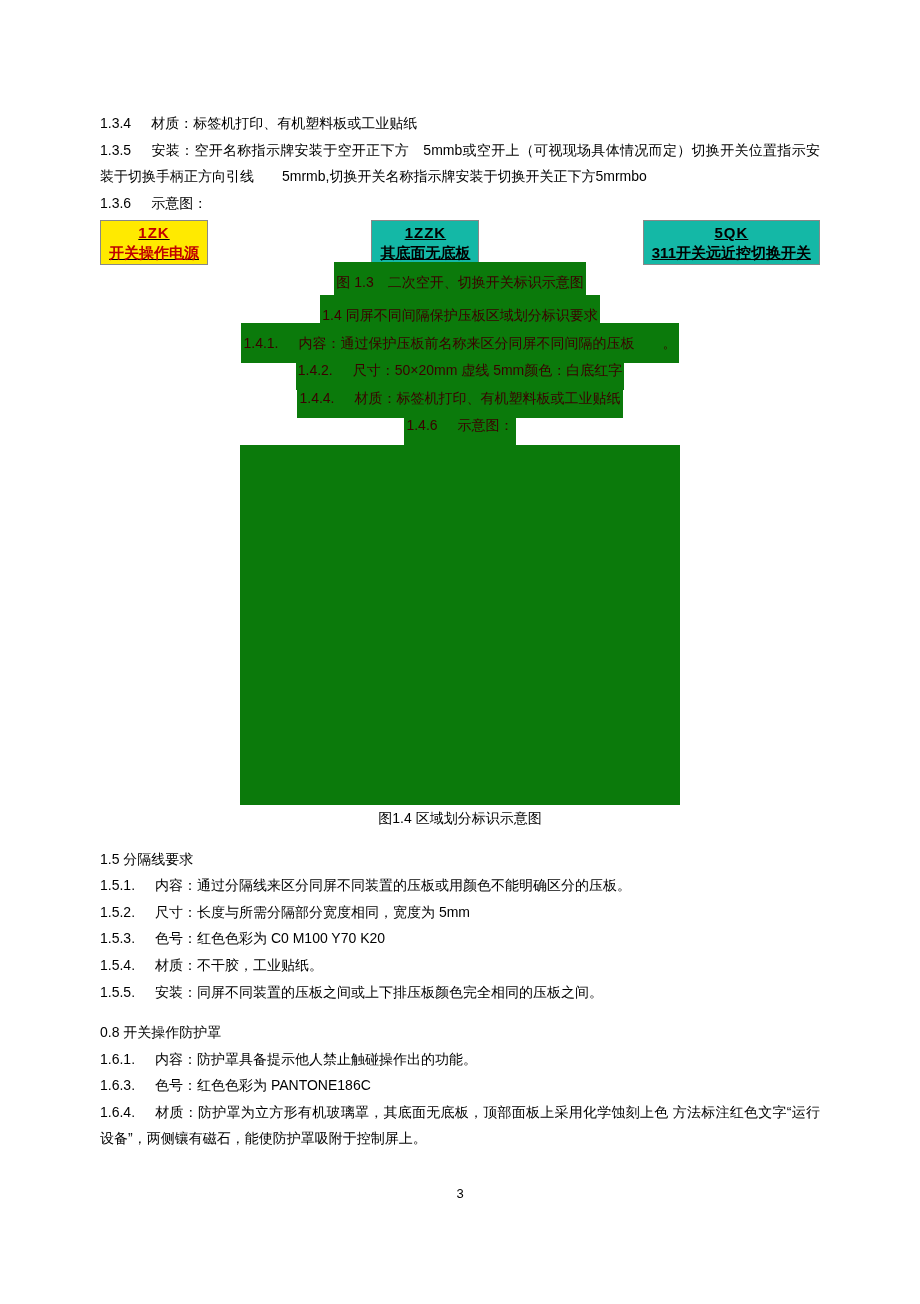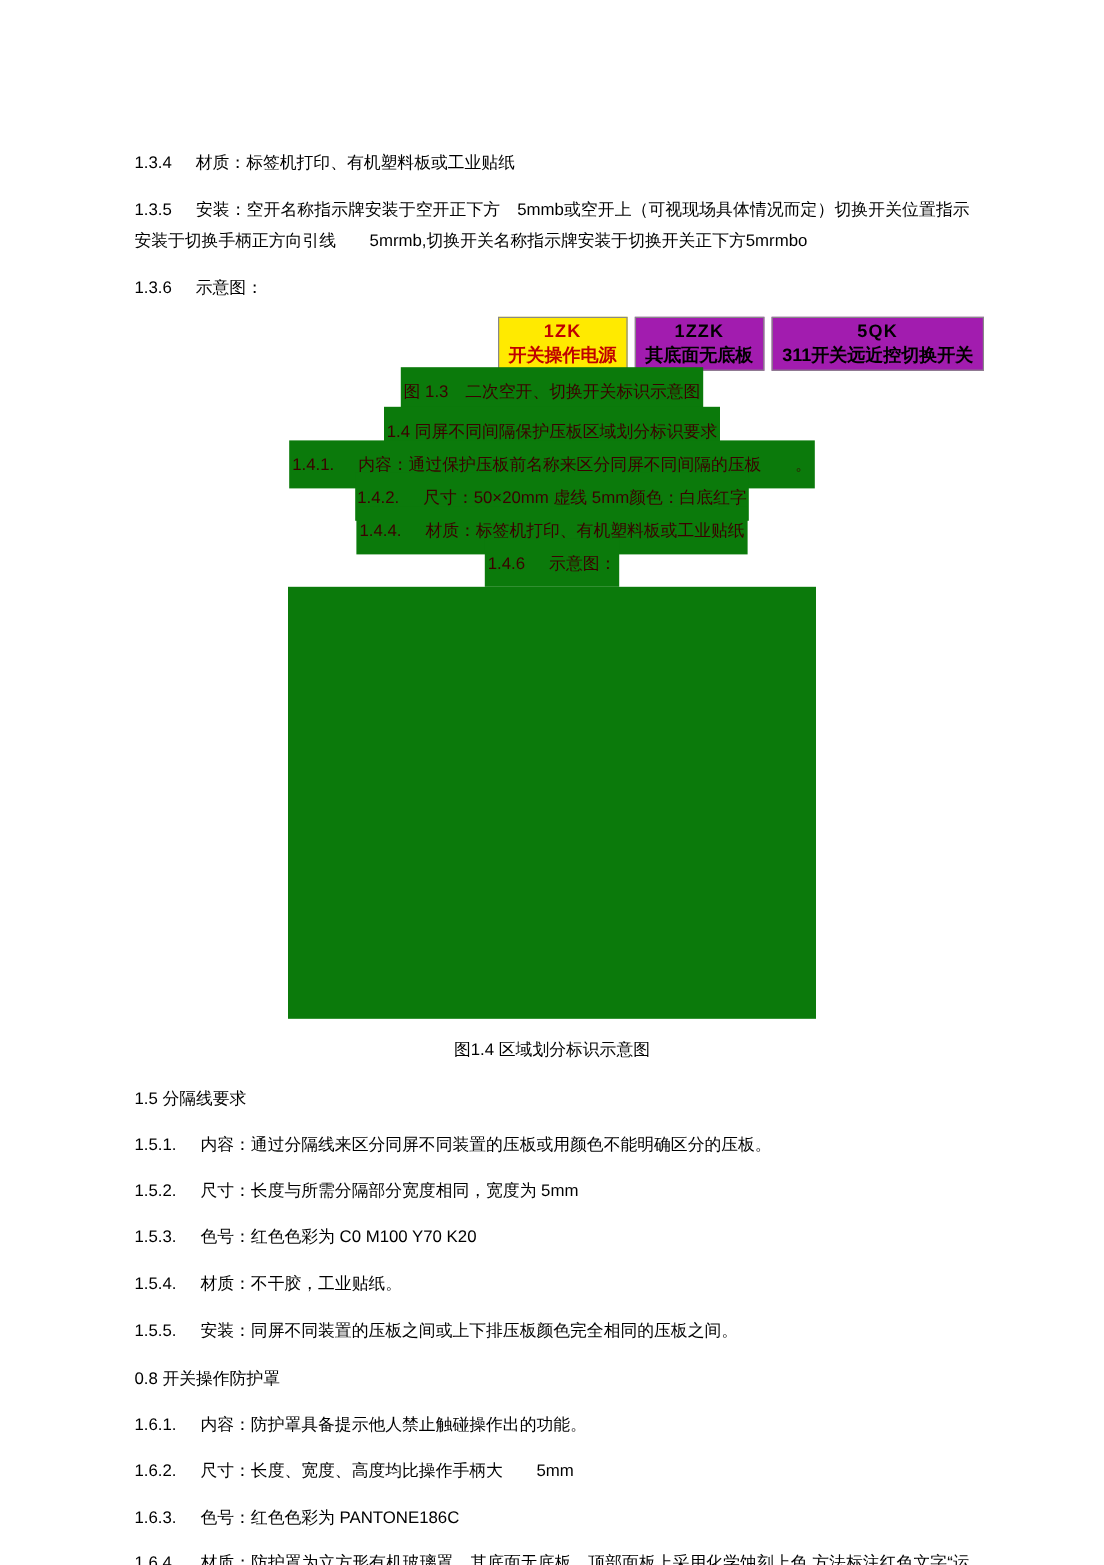--- a/index.html
+++ b/index.html
@@ -9,47 +9,48 @@
       color: #000;
       background: #fff;
       width: 920px;
       margin: 0;
       padding: 0;
     }
     .page {
       padding: 110px 100px 40px 100px;
     }
     .para {
-      margin: 12px;
+      margin: 0;
       text-align: justify;
     }
     .num {
       font-family: Arial, sans-serif;
       margin-right: 20px;
     }
     .fig-row {
       display: flex;
-      justify-content: flex-end;
+      justify-content: space-between;
       gap: 6px;
       margin-top: 4px;
+      text-decoration: underline;
     }
     .label-box {
       border: 1px solid #888;
       text-align: center;
       padding: 2px 8px;
       font-weight: bold;
       line-height: 1.3;
       font-size: 15px;
     }
     .label-yellow {
       background: #ffea00;
       color: #c00000;
     }
     .label-white {
-      background: #a21caf;
+      background: #14b8a6;
       color: #000;
     }
     .lbl-title { font-family: Arial, sans-serif; letter-spacing: 1px; }
     .caption-hl {
       text-align: center;
       margin: 4px auto 6px auto;
     }
     .hl {
       background: #0b7a0b;
       color: #0b0000;
@@ -147,23 +148,20 @@
   </p>
   <p class="para">
     <span class="num">1.5.5.</span><span>安装：同屏不同装置的压板之间或上下排压板颜色完全相同的压板之间。</span>
   </p>
 
   <p class="para section-title">0.8  开关操作防护罩</p>
   <p class="para">
     <span class="num">1.6.1.</span><span>内容：防护罩具备提示他人禁止触碰操作出的功能。</span>
   </p>
   <p class="para">
-    <span class="num">1.6.2.</span><span>尺寸：长度、宽度、高度均比操作手柄大　　5mm</span>
-  </p>
-  <p class="para">
     <span class="num">1.6.3.</span><span>色号：红色色彩为 PANTONE186C</span>
   </p>
   <p class="para">
     <span class="num">1.6.4.</span><span>材质：防护罩为立方形有机玻璃罩，其底面无底板，顶部面板上采用化学蚀刻上色 方法标注红色文字“运行设备”，两侧镶有磁石，能使防护罩吸附于控制屏上。</span>
   </p>
 
   <div class="page-num">3</div>
 </div>
 
 </body></html>

